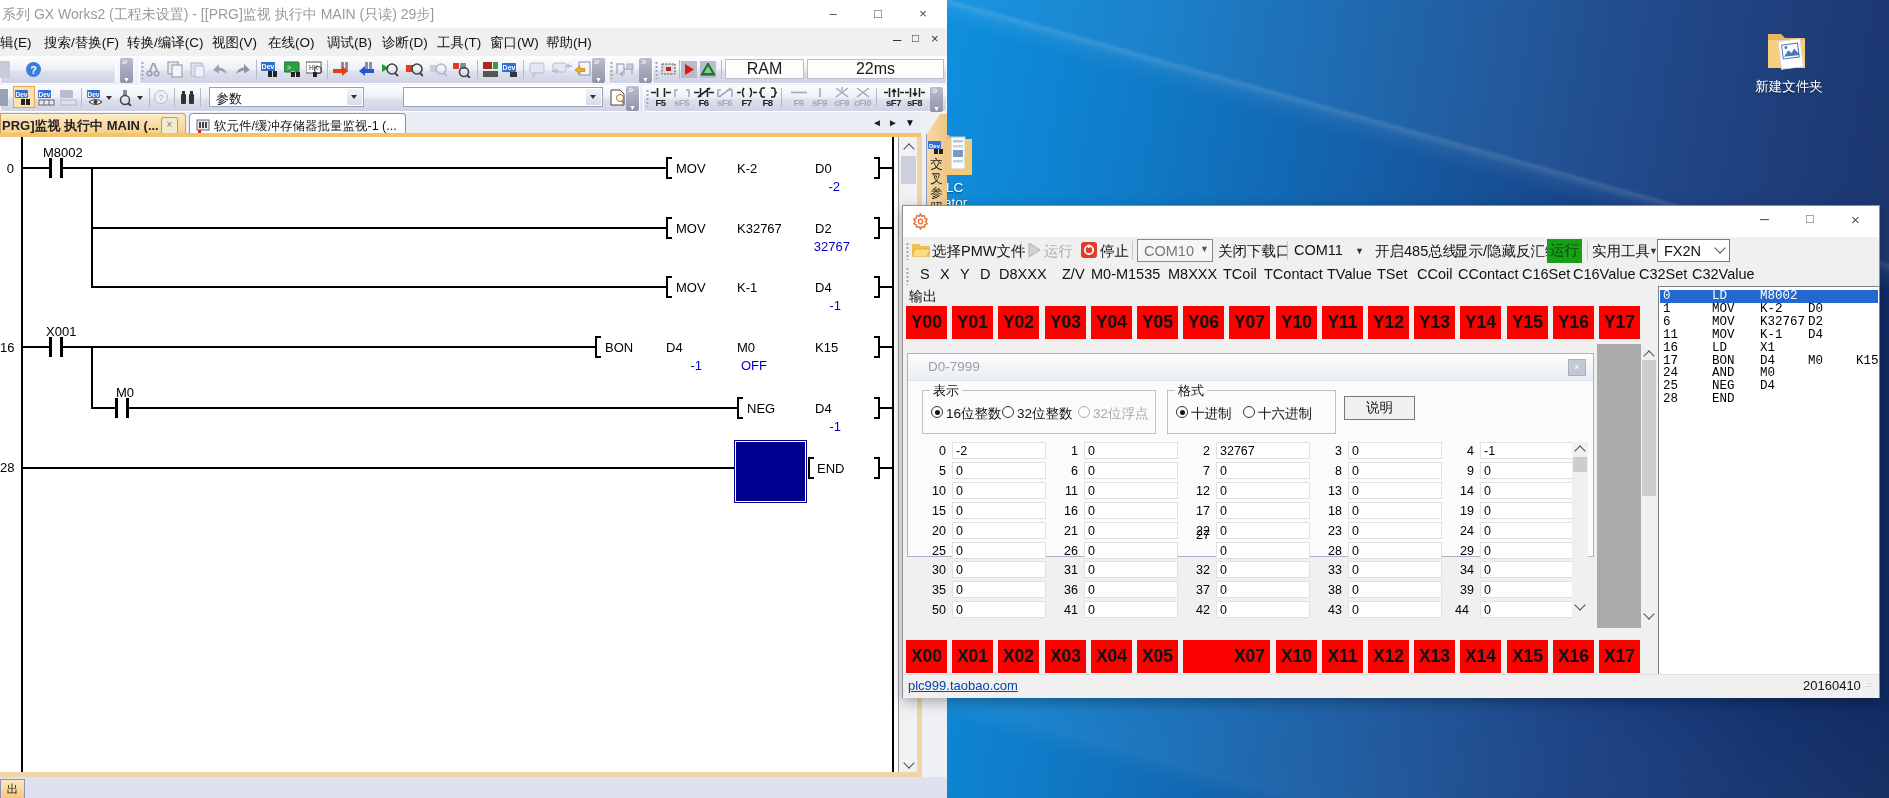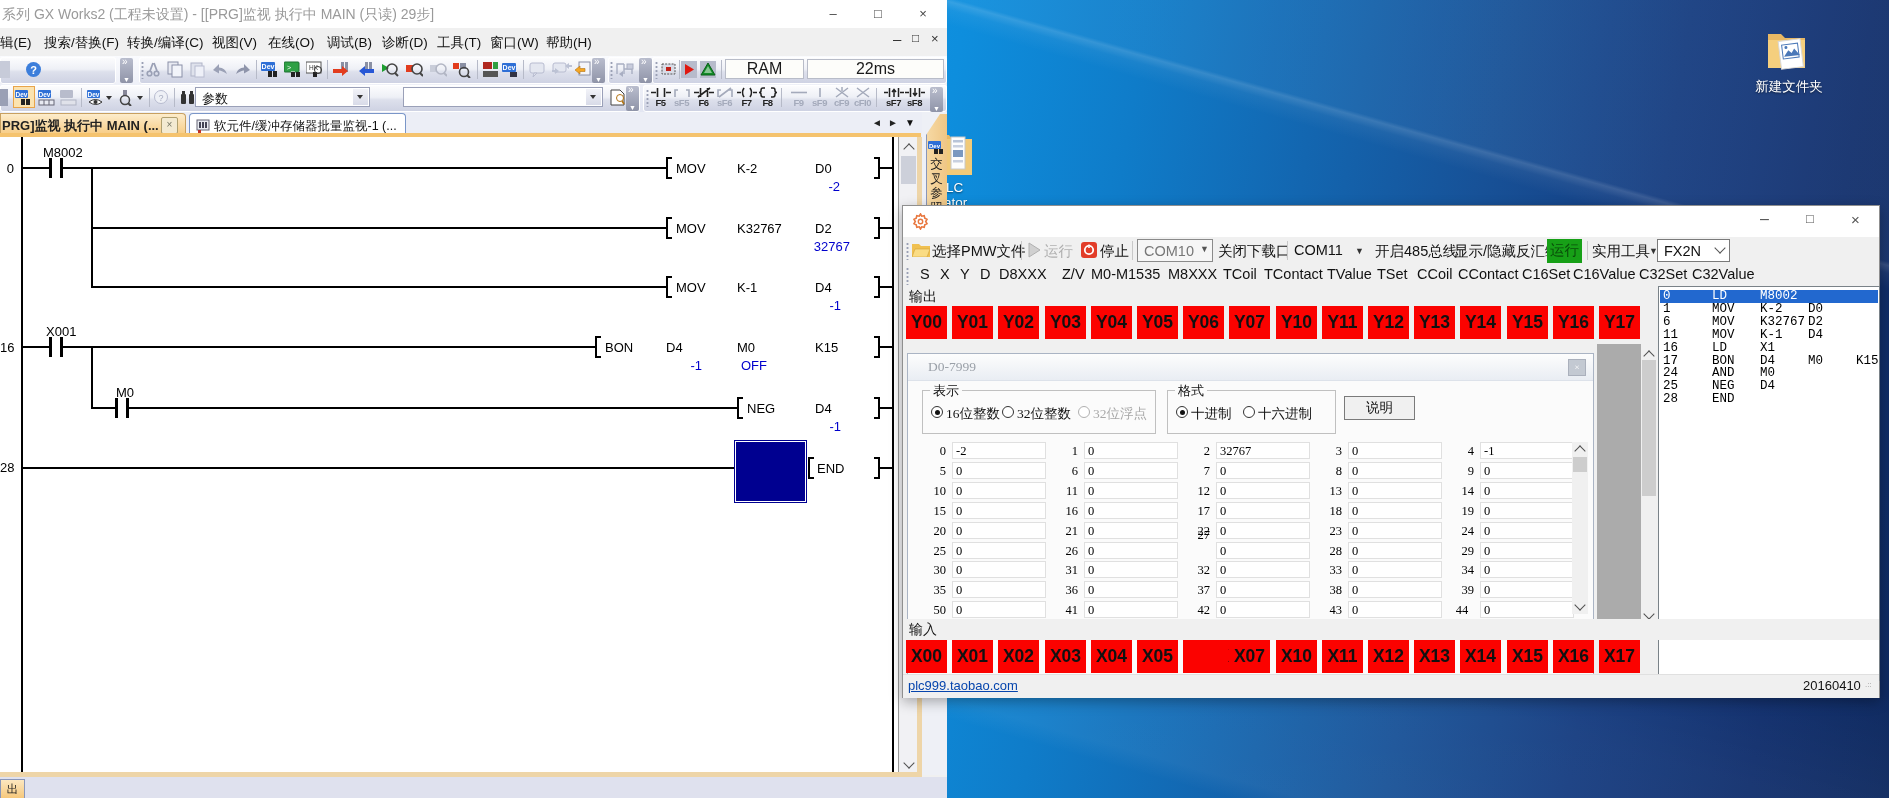--- a/index.html
+++ b/index.html
@@ -303,21 +303,21 @@
               <text x="8" y="11.5" font-size="9" fill="#a8aec0" text-anchor="middle">?</text>
             </svg></div>
      <div class="vsep" style="left:174px;"></div>
      <div class="ticon" style="left:179px;"><svg width="17" height="17">
               <rect x="2" y="5" width="5" height="10" rx="1" fill="#333"></rect>
               <rect x="10" y="5" width="5" height="10" rx="1" fill="#333"></rect>
               <rect x="3" y="2" width="3" height="4" fill="#333"></rect>
               <rect x="11" y="2" width="3" height="4" fill="#333"></rect>
             </svg></div>
      <div class="vsep" style="left:200px;"></div>
-     <div class="combo" style="left:195px;width:175px;">
+     <div class="combo" style="left:209px;width:155px;">
             <span>参数</span>
             <div class="cbtn"></div>
           </div>
      <div class="combo" style="left:403px;width:200px;">
             <span></span>
             <div class="cbtn"></div>
           </div>
      <div class="ticon" style="left:609px;"><svg width="17" height="17">
               <path d="M2 1h9l4 4v11H2z" fill="#fff" stroke="#444"></path>
               <circle cx="11" cy="9" r="3.5" fill="none" stroke="#b27415"></circle>
@@ -614,21 +614,21 @@
         <div class="red" style="left: 604px; top: 100px;">Y15</div>
         <div class="red" style="left: 650px; top: 100px;">Y16</div>
         <div class="red" style="left: 696px; top: 100px;">Y17</div>
       </div>
    <div class="ab" style="left:694px;top:138px;width:44px;height:284px;background:#ababab;"></div>
    <div class="ab" style="left:738px;top:138px;width:16px;height:284px;background:#f0f0f0;">
      <div class="cu" style="top:8px;left:4px;"></div>
      <div style="position:absolute;left:1px;top:16px;width:14px;height:136px;background:#cdcdcd;"></div>
      <div class="cd" style="top:auto;bottom:10px;left:4px;"></div>
    </div>
-   <div id="simpanel" class="ab" style="left:4px;top:147px;width:687px;height:344px;background:#fbfbfb;border:1px solid #aab4c4;box-sizing:border-box;font-family:Liberation Serif, serif;">
+   <div id="simpanel" class="ab" style="left:4px;top:147px;width:687px;height:204px;background:#fbfbfb;border:1px solid #aab4c4;box-sizing:border-box;">
      <div class="ab" style="left:0;top:0;width:685px;height:26px;background:linear-gradient(#fdfdfd,#e9edf3);border-bottom:1px solid #dde2ea;">
        <span class="ab" style="left:20px;top:5px;font-size:13.5px;color:#9aa0a8;">D0-7999</span>
        <div class="ab" style="left:660px;top:5px;width:16px;height:15px;background:#c3c9d2;border:1px solid #aab0bc;color:#fff;font-size:9px;text-align:center;line-height:14px;">×</div>
      </div>
      <div class="gbox" style="left:14px;top:36px;width:232px;height:42px;">
           <span class="gcap">表示</span>
        <span class="radio sel" style="left:8px;top:15px;"></span>
           <span class="rlab" style="left:23px;top:14px;">16位整数</span>
        <span class="radio" style="left:79px;top:15px;"></span>
           <span class="rlab" style="left:94px;top:14px;">32位整数</span>
@@ -745,23 +745,20 @@
         <div class="lrow" style="top: 3px; background: rgb(34, 104, 207); color: rgb(255, 255, 255); left: 1px;"><span style="left: 3px;">0</span><span style="left: 52px;">LD</span><span style="left: 100px;">M8002</span></div>
         <div class="lrow" style="top: 15.9px;"><span style="left: 3px;">1</span><span style="left: 52px;">MOV</span><span style="left: 100px;">K-2</span><span style="left: 148px;">D0</span></div>
         <div class="lrow" style="top: 28.8px;"><span style="left: 3px;">6</span><span style="left: 52px;">MOV</span><span style="left: 100px;">K32767</span><span style="left: 148px;">D2</span></div>
         <div class="lrow" style="top: 41.7px;"><span style="left: 3px;">11</span><span style="left: 52px;">MOV</span><span style="left: 100px;">K-1</span><span style="left: 148px;">D4</span></div>
         <div class="lrow" style="top: 54.6px;"><span style="left: 3px;">16</span><span style="left: 52px;">LD</span><span style="left: 100px;">X1</span></div>
         <div class="lrow" style="top: 67.5px;"><span style="left: 3px;">17</span><span style="left: 52px;">BON</span><span style="left: 100px;">D4</span><span style="left: 148px;">M0</span><span style="left: 196px;">K15</span></div>
         <div class="lrow" style="top: 80.4px;"><span style="left: 3px;">24</span><span style="left: 52px;">AND</span><span style="left: 100px;">M0</span></div>
         <div class="lrow" style="top: 93.3px;"><span style="left: 3px;">25</span><span style="left: 52px;">NEG</span><span style="left: 100px;">D4</span></div>
         <div class="lrow" style="top: 106.2px;"><span style="left: 3px;">28</span><span style="left: 52px;">END</span></div>
       </div>
-   <div class="ab" style="left:0;top:413px;width:976px;height:21px;background:#f0f0f0;">
-     <span class="ab" style="left:6px;top:2px;font-size:14px;color:#111;">输入</span>
-   </div>
    <div id="simxbtns">
         <div class="red" style="left: 3px; top: 434px;">X00</div>
         <div class="red" style="left: 49px; top: 434px;">X01</div>
         <div class="red" style="left: 95px; top: 434px;">X02</div>
         <div class="red" style="left: 142px; top: 434px;">X03</div>
         <div class="red" style="left: 188px; top: 434px;">X04</div>
         <div class="red" style="left: 234px; top: 434px;">X05</div>
         <div class="red" style="left: 280px; top: 434px; padding-left: 40px;">X06</div>
         <div class="red" style="left: 326px; top: 434px;">X07</div>
         <div class="red" style="left: 373px; top: 434px;">X10</div>

